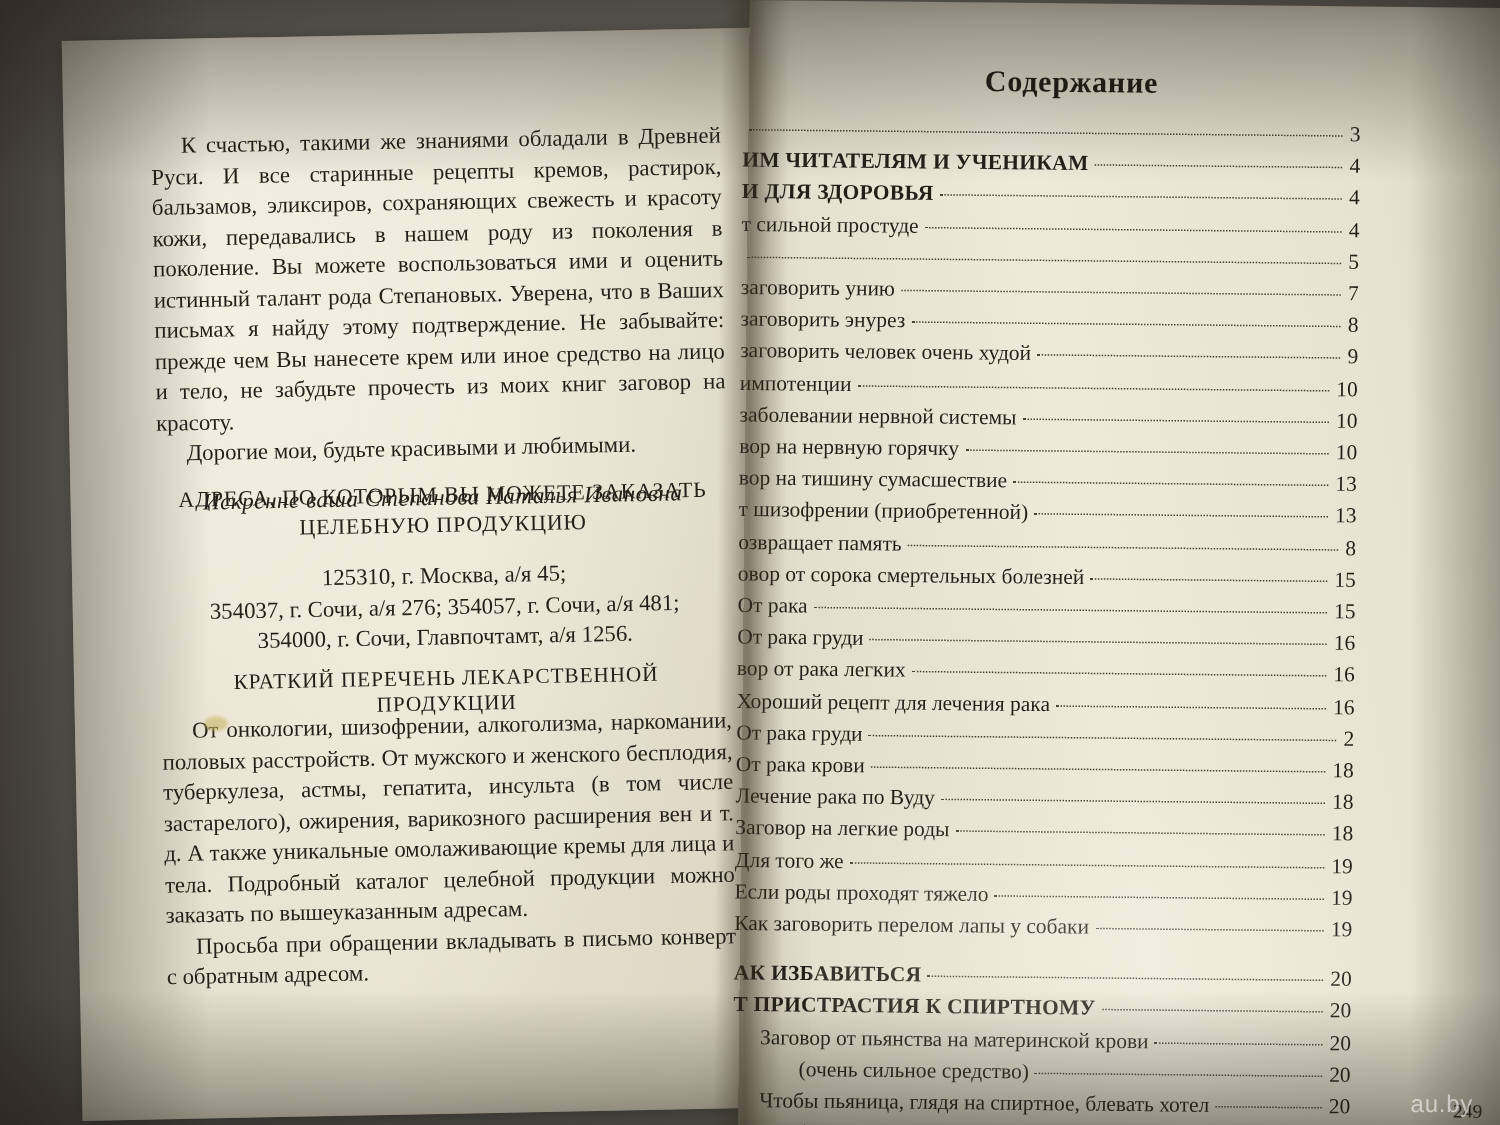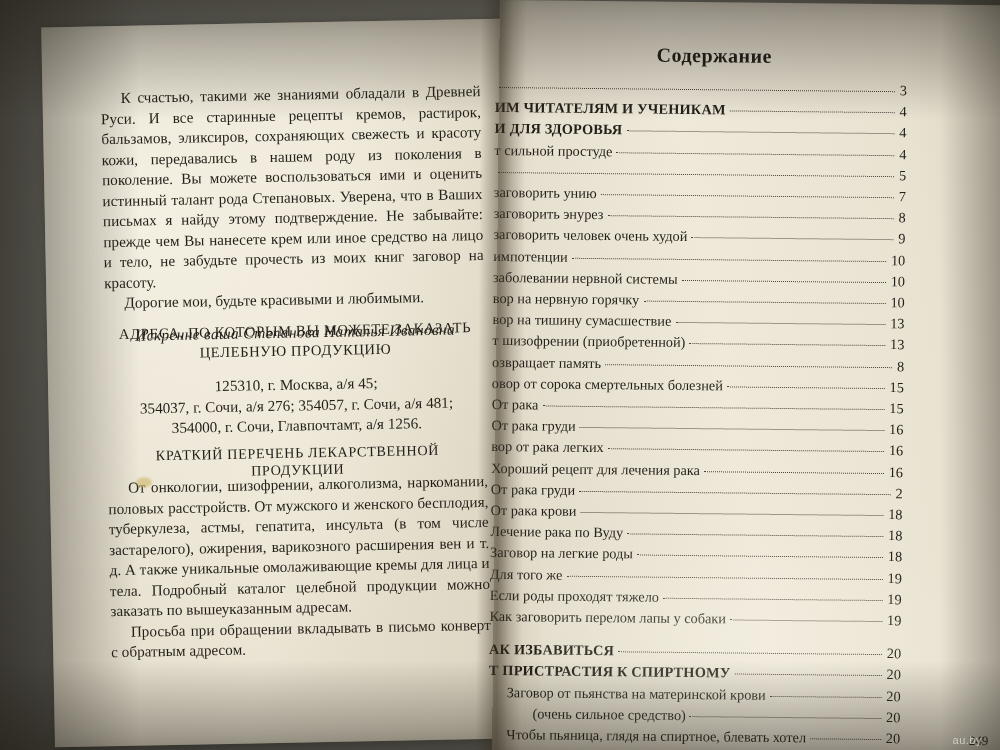--- a/index.html
+++ b/index.html
@@ -197,21 +197,21 @@
     position: absolute; left: 86px; top: 452px; width: 16px; height: 10px;
     background: rgba(198,176,88,0.55);
     border-radius: 50%;
     filter: blur(1.2px);
     z-index: 6;
   }
   .watermark {
     position: absolute;
     right: 18px; bottom: 4px;
     font-family: "Liberation Sans", sans-serif;
-    font-size: 11px;
+    font-size: 16px;
     color: rgba(255,255,255,0.55);
     letter-spacing: .5px;
     z-index: 10;
   }
 </style>
 </head>
 <body>
 
 <div class="photo">
 

